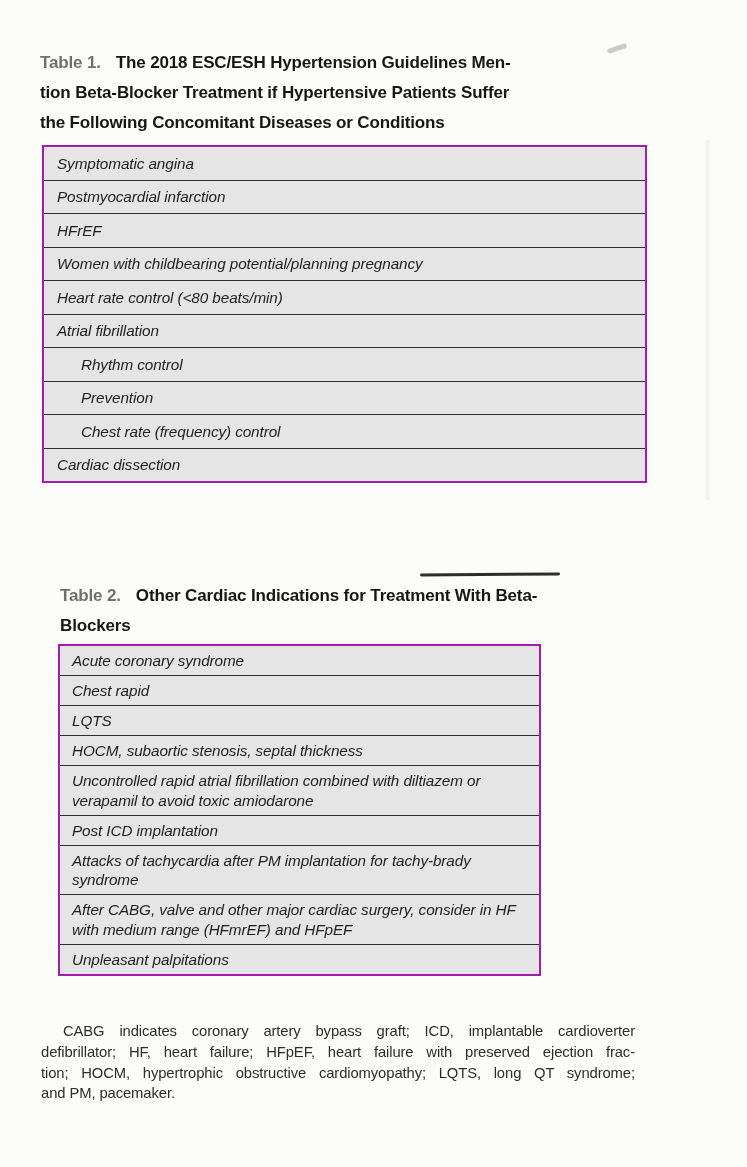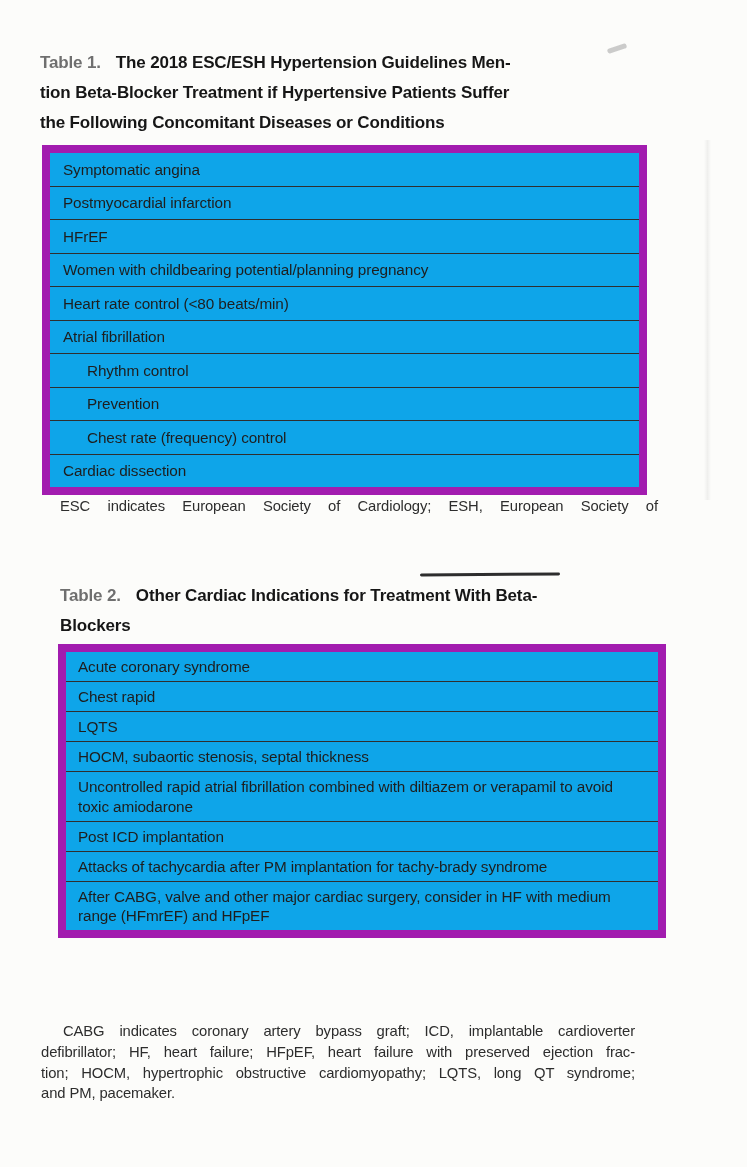--- a/index.html
+++ b/index.html
@@ -18,23 +18,24 @@
     font-size:17px;
     line-height:30px;
     color:#161616;
     letter-spacing:-0.15px;
   }
   .tbl-title .line{white-space:nowrap;}
   .tbl-label{color:#6f6f6f;margin-right:15px;}
   
   .box{
     position:absolute;
-    border:8px solid #a21caf;
-    background:#0ea5e9;
+    border:2px solid #a21caf;
+    background:#e5e5e5;
     box-sizing:border-box;
+    font-style:italic;
   }
   .row{
     border-bottom:1.7px solid #2f2f2f;
     font-size:15.3px;
     color:#1e1e1e;
     letter-spacing:-0.1px;
   }
   .row:last-child{border-bottom:none;}
   .t1box .row{padding:6.5px 12px 6px 13px;line-height:20px;}
   .t2box .row{padding:5px 12px 4.5px 12px;line-height:19.5px;}
@@ -67,21 +68,21 @@
   .edge-streak{
     position:absolute;
     right:36px;top:140px;width:7px;height:360px;
     background:linear-gradient(to right,rgba(0,0,0,0),rgba(0,0,0,0.05),rgba(0,0,0,0));
   }
   
   #t1-title{left:40px;top:48px;width:640px;}
   #t1-box{left:42px;top:145px;width:605px;}
   #t1-foot{left:38px;top:496px;width:620px;}
   #t2-title{left:60px;top:581px;width:580px;}
-  #t2-box{left:58px;top:644px;width:608px;}
+  #t2-box{left:58px;top:644px;width:483px;}
   #t2-foot{left:41px;top:1021px;width:594px;}
 </style>
 </head>
 <body>
 
 <div class="page">
 
   <div class="smudge"></div>
   <div class="artifact-line"></div>
   <div class="edge-streak"></div>
@@ -101,39 +102,39 @@
     <div class="row">Women with childbearing potential/planning pregnancy</div>
     <div class="row">Heart rate control (&lt;80 beats/min)</div>
     <div class="row">Atrial fibrillation</div>
     <div class="row indent">Rhythm control</div>
     <div class="row indent">Prevention</div>
     <div class="row indent">Chest rate (frequency) control</div>
     <div class="row">Cardiac dissection</div>
   </div>
 
   <div class="foot" id="t1-foot">
-    <div class="fline just first">ESC indicates European Society of Cardiology; ESH, European Society of</div>
   </div>
 
   <div class="tbl-title" id="t2-title">
     <div class="line">
       <span class="tbl-label">Table 2.</span><span>Other Cardiac Indications for Treatment With Beta-</span>
     </div>
     <div class="line">Blockers</div>
   </div>
 
   <div class="box t2box" id="t2-box">
     <div class="row">Acute coronary syndrome</div>
     <div class="row">Chest rapid</div>
     <div class="row">LQTS</div>
     <div class="row">HOCM, subaortic stenosis, septal thickness</div>
     <div class="row">Uncontrolled rapid atrial fibrillation combined with diltiazem or verapamil to avoid toxic amiodarone</div>
     <div class="row">Post ICD implantation</div>
     <div class="row">Attacks of tachycardia after PM implantation for tachy-brady syndrome</div>
     <div class="row">After CABG, valve and other major cardiac surgery, consider in HF with medium range (HFmrEF) and HFpEF</div>
+    <div class="row">Unpleasant palpitations</div>
   </div>
 
   <div class="foot" id="t2-foot">
     <div class="fline just first">CABG indicates coronary artery bypass graft; ICD, implantable cardioverter</div>
     <div class="fline just">defibrillator; HF, heart failure; HFpEF, heart failure with preserved ejection frac-</div>
     <div class="fline just">tion; HOCM, hypertrophic obstructive cardiomyopathy; LQTS, long QT syndrome;</div>
     <div class="fline">and PM, pacemaker.</div>
   </div>
 
 </div>

